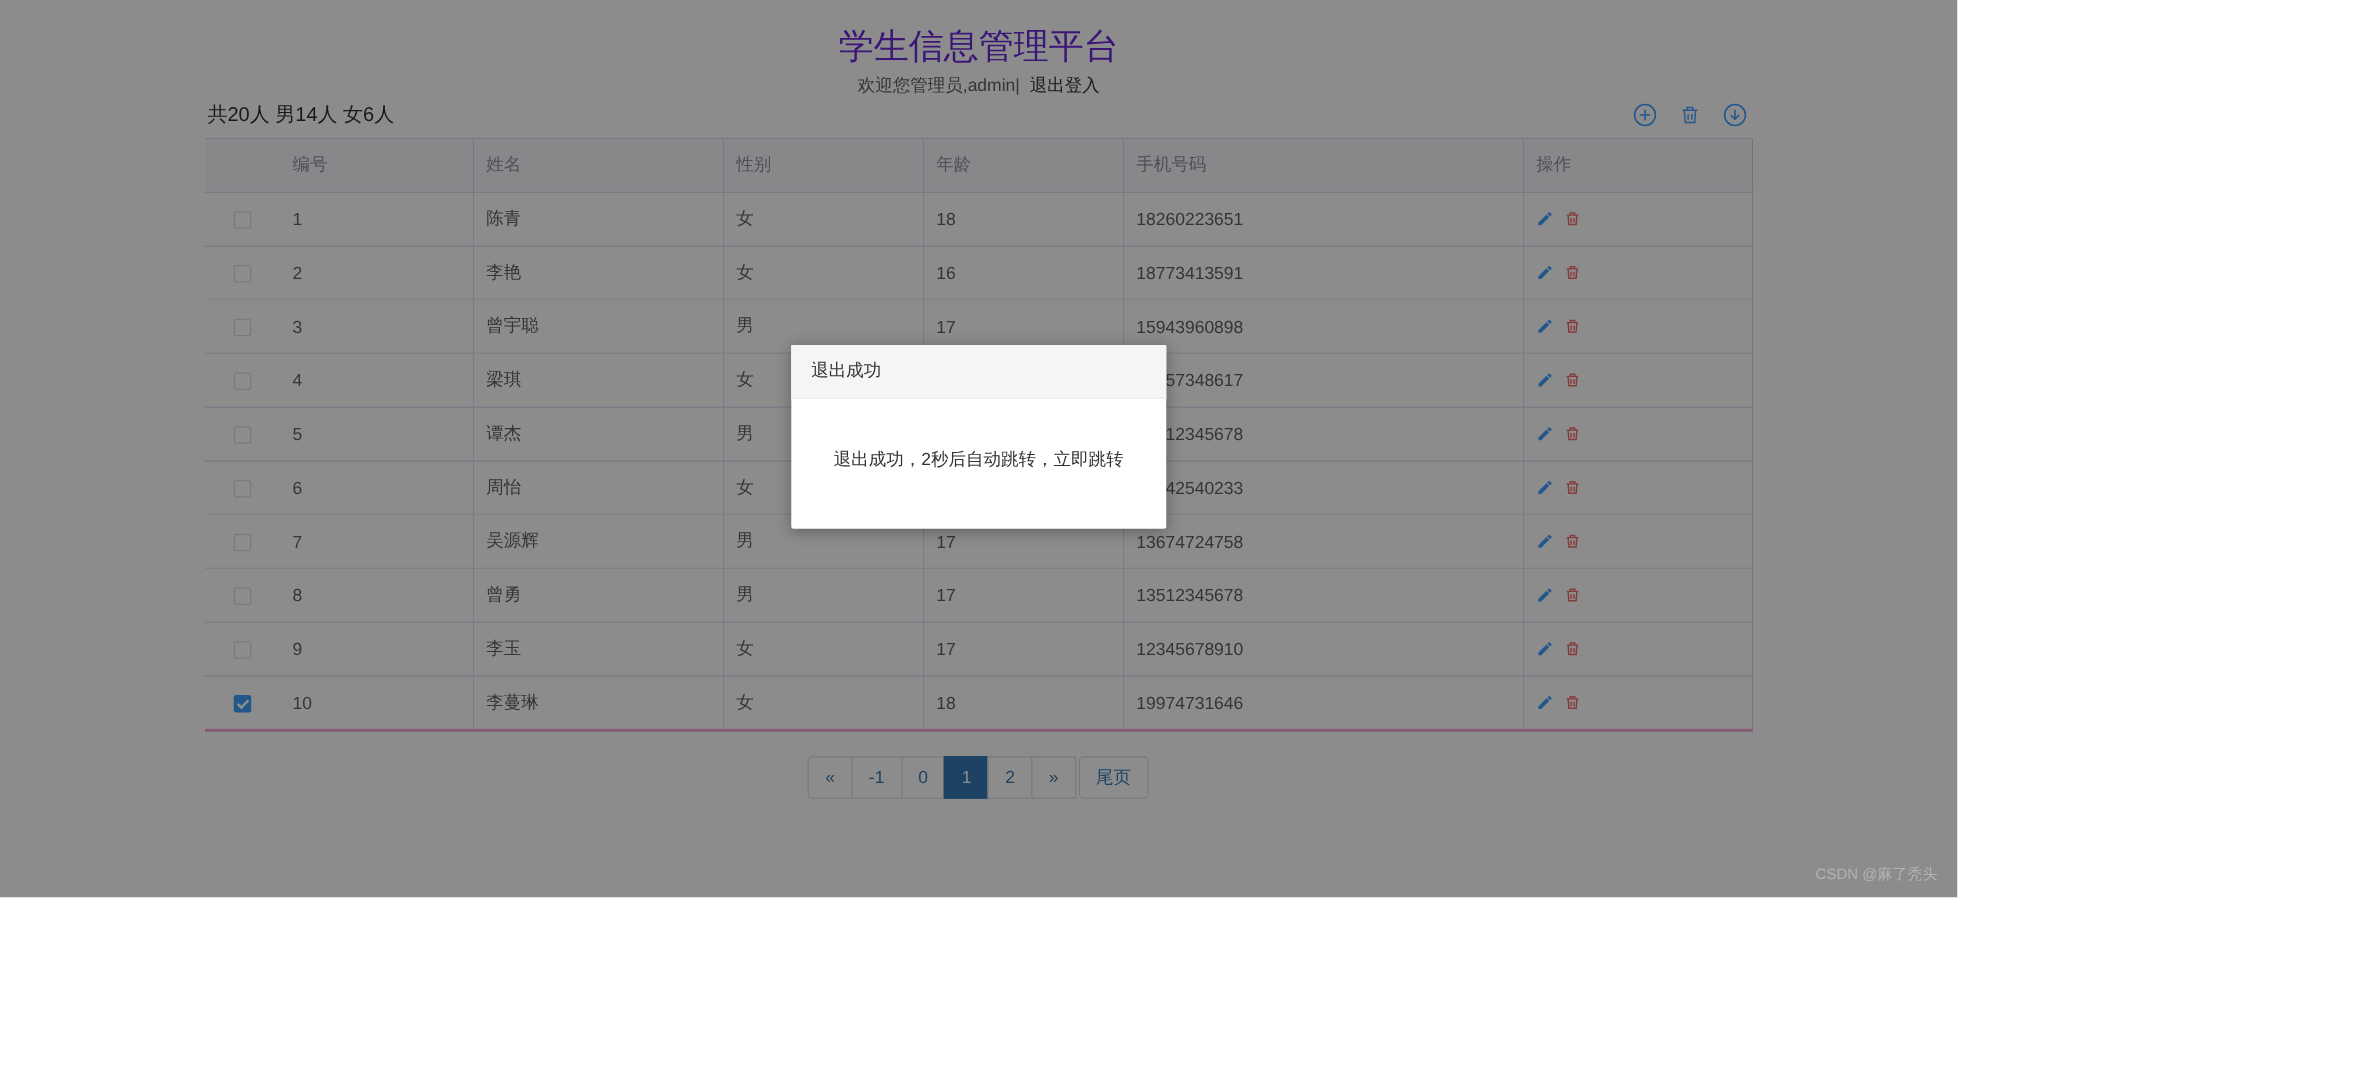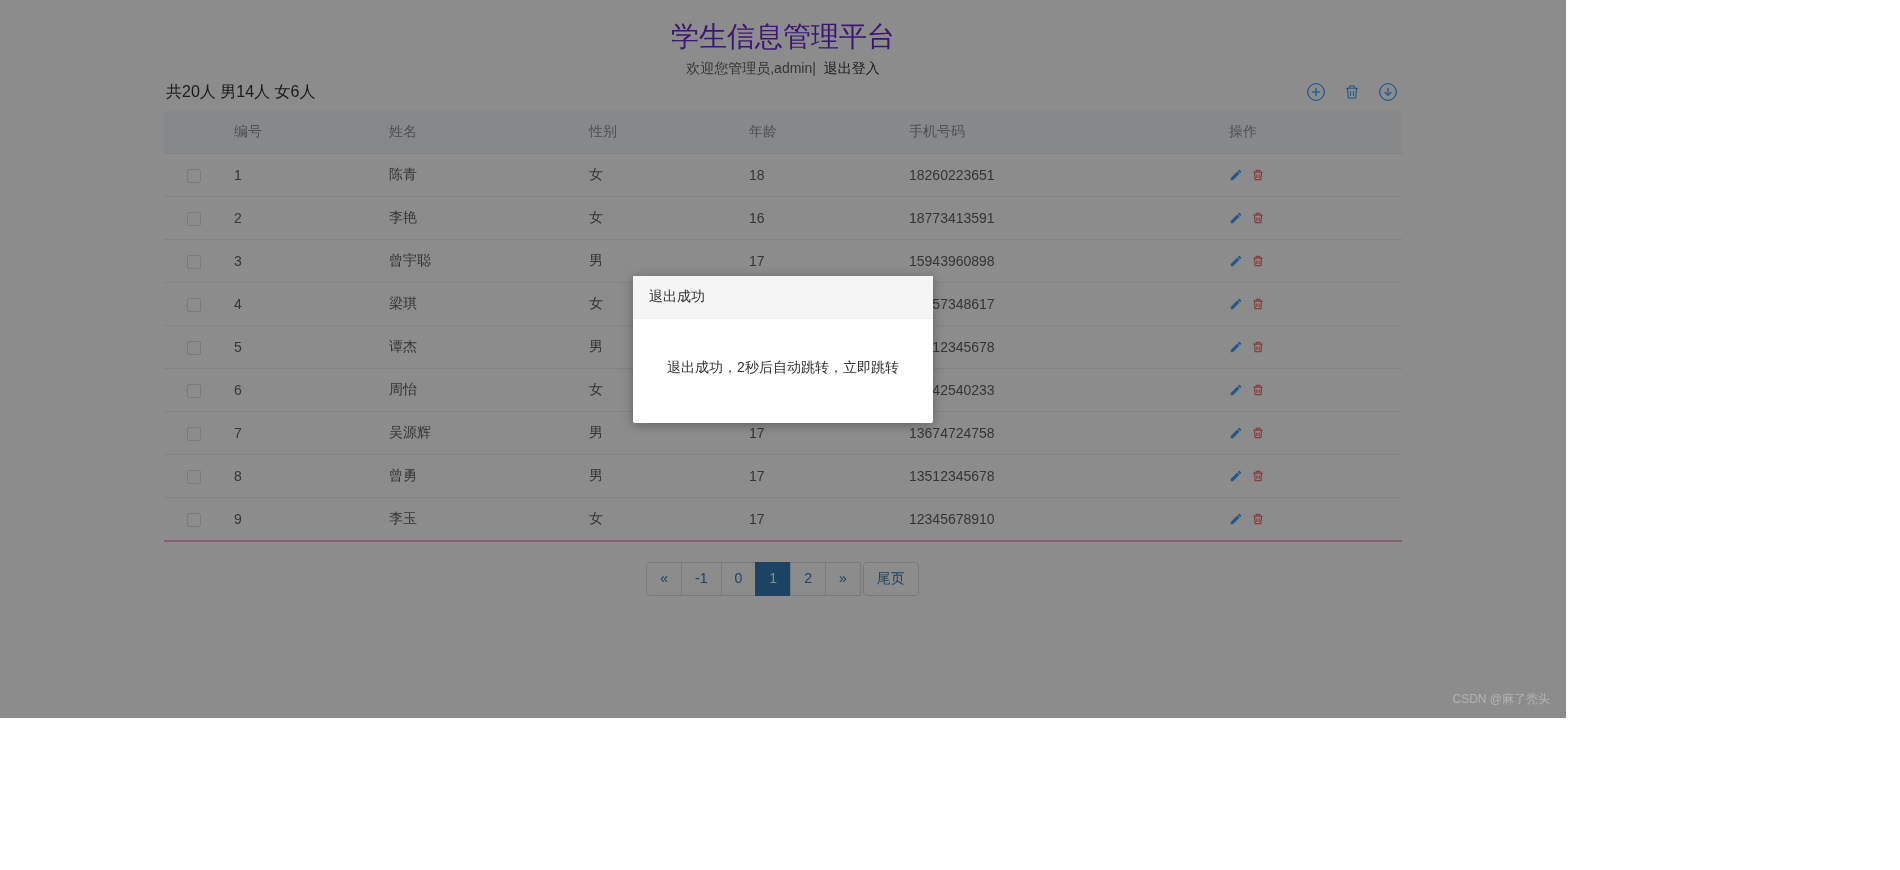--- a/index.html
+++ b/index.html
@@ -381,20 +381,38 @@
             <div class="op-cell">
               <span class="op-icon op-edit"><svg viewBox="0 0 24 24" width="14" height="14" fill="currentColor">
                   <path d="M3 17.25V21h3.75L17.81 9.94l-3.75-3.75L3 17.25zM20.71 7.04a1 1 0 000-1.41l-2.34-2.34a1 1 0 00-1.41 0l-1.83 1.83 3.75 3.75 1.83-1.83z"></path>
                 </svg></span>
               <span class="op-icon op-del"><svg viewBox="0 0 24 24" width="14" height="14" fill="none" stroke="currentColor" stroke-width="2">
                   <path d="M4 7h16M10 11v6M14 11v6M6 7l1 13h10l1-13M9 7V4h6v3"></path>
                 </svg></span>
             </div>
           </td>
         </tr>
+        <tr>
+          <td class="col-cb"><span class="cb checked"></span></td>
+          <td>10</td>
+          <td>李蔓琳</td>
+          <td>女</td>
+          <td>18</td>
+          <td>19974731646</td>
+          <td>
+            <div class="op-cell">
+              <span class="op-icon op-edit"><svg viewBox="0 0 24 24" width="14" height="14" fill="currentColor">
+                  <path d="M3 17.25V21h3.75L17.81 9.94l-3.75-3.75L3 17.25zM20.71 7.04a1 1 0 000-1.41l-2.34-2.34a1 1 0 00-1.41 0l-1.83 1.83 3.75 3.75 1.83-1.83z"></path>
+                </svg></span>
+              <span class="op-icon op-del"><svg viewBox="0 0 24 24" width="14" height="14" fill="none" stroke="currentColor" stroke-width="2">
+                  <path d="M4 7h16M10 11v6M14 11v6M6 7l1 13h10l1-13M9 7V4h6v3"></path>
+                </svg></span>
+            </div>
+          </td>
+        </tr>
       </tbody>
   </table>
 
   <div class="pagination" id="pagination">
       <span class="page-item">«</span>
       <span class="page-item">-1</span>
       <span class="page-item">0</span>
       <span class="page-item active">1</span>
       <span class="page-item">2</span>
       <span class="page-item">»</span>

